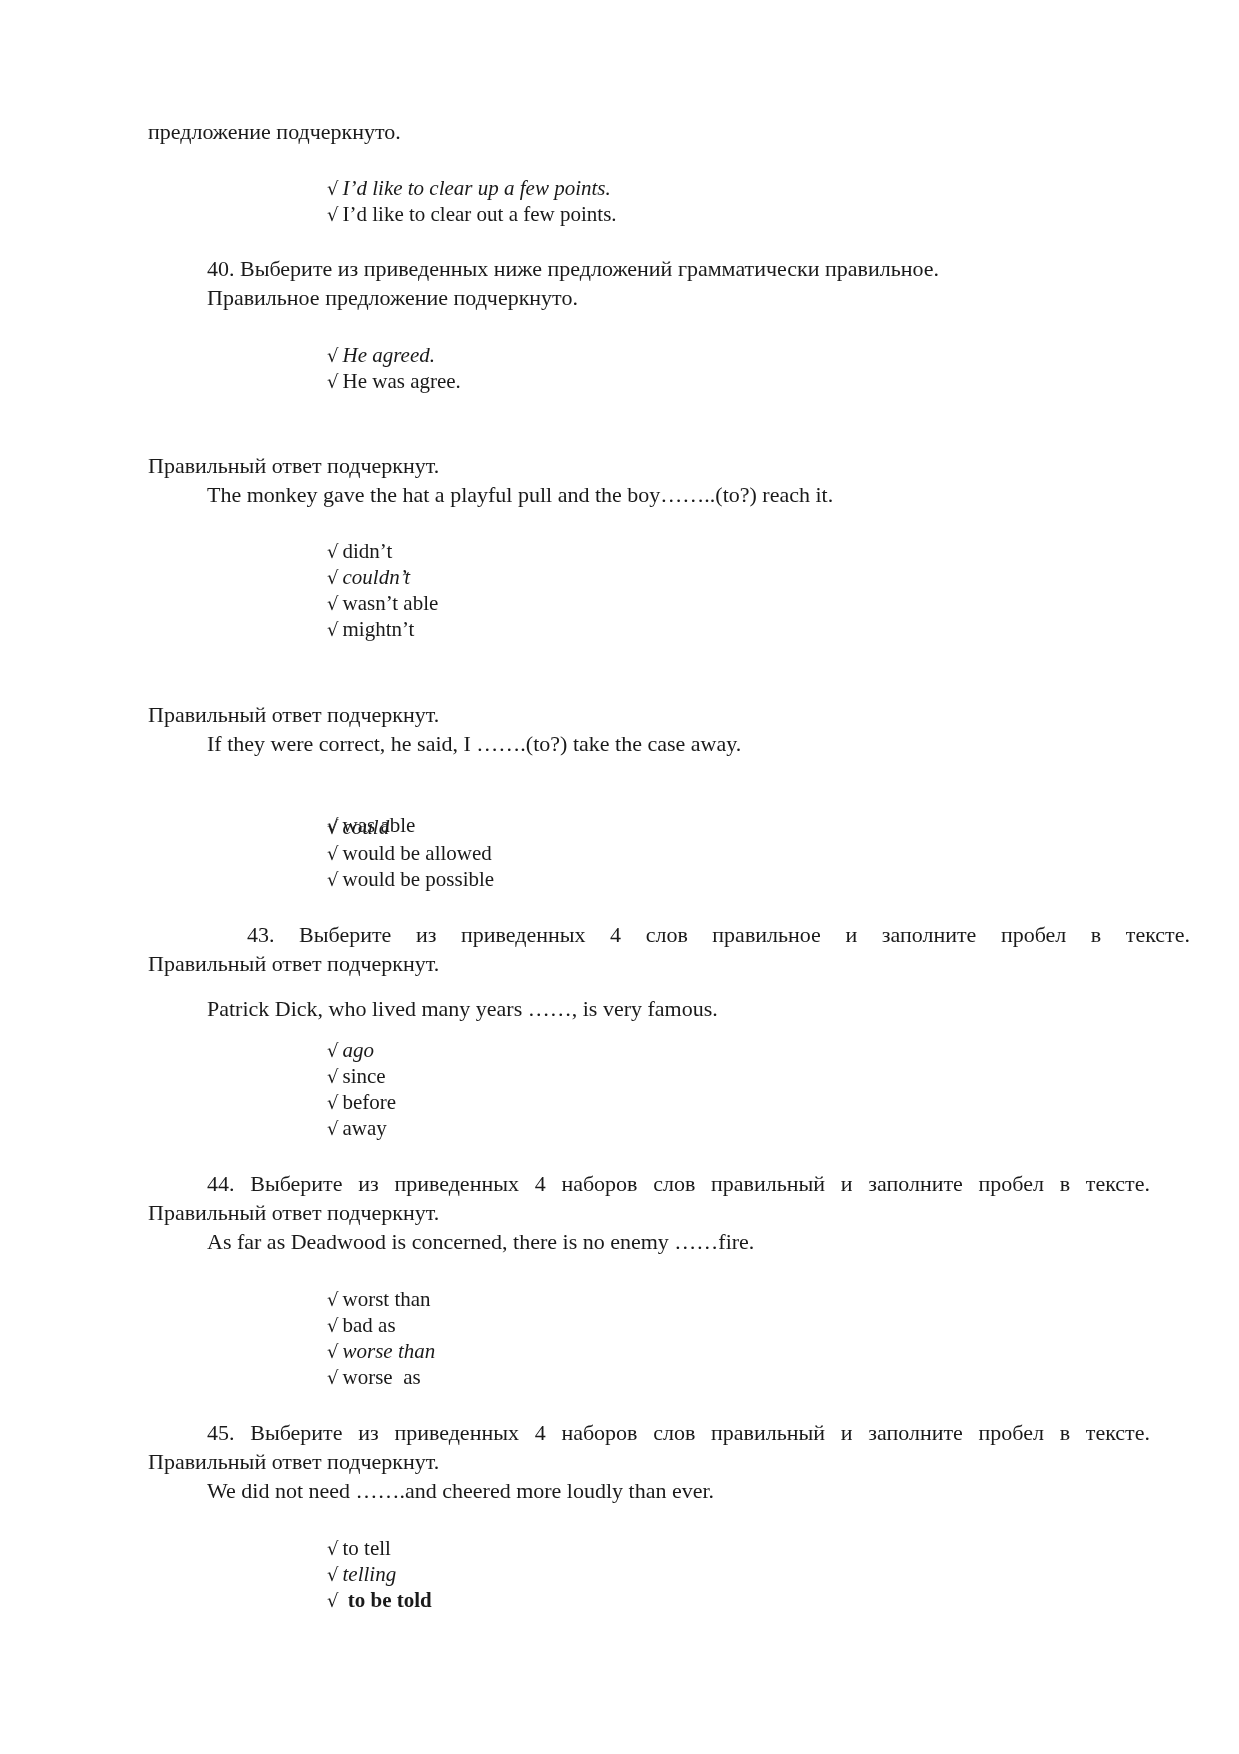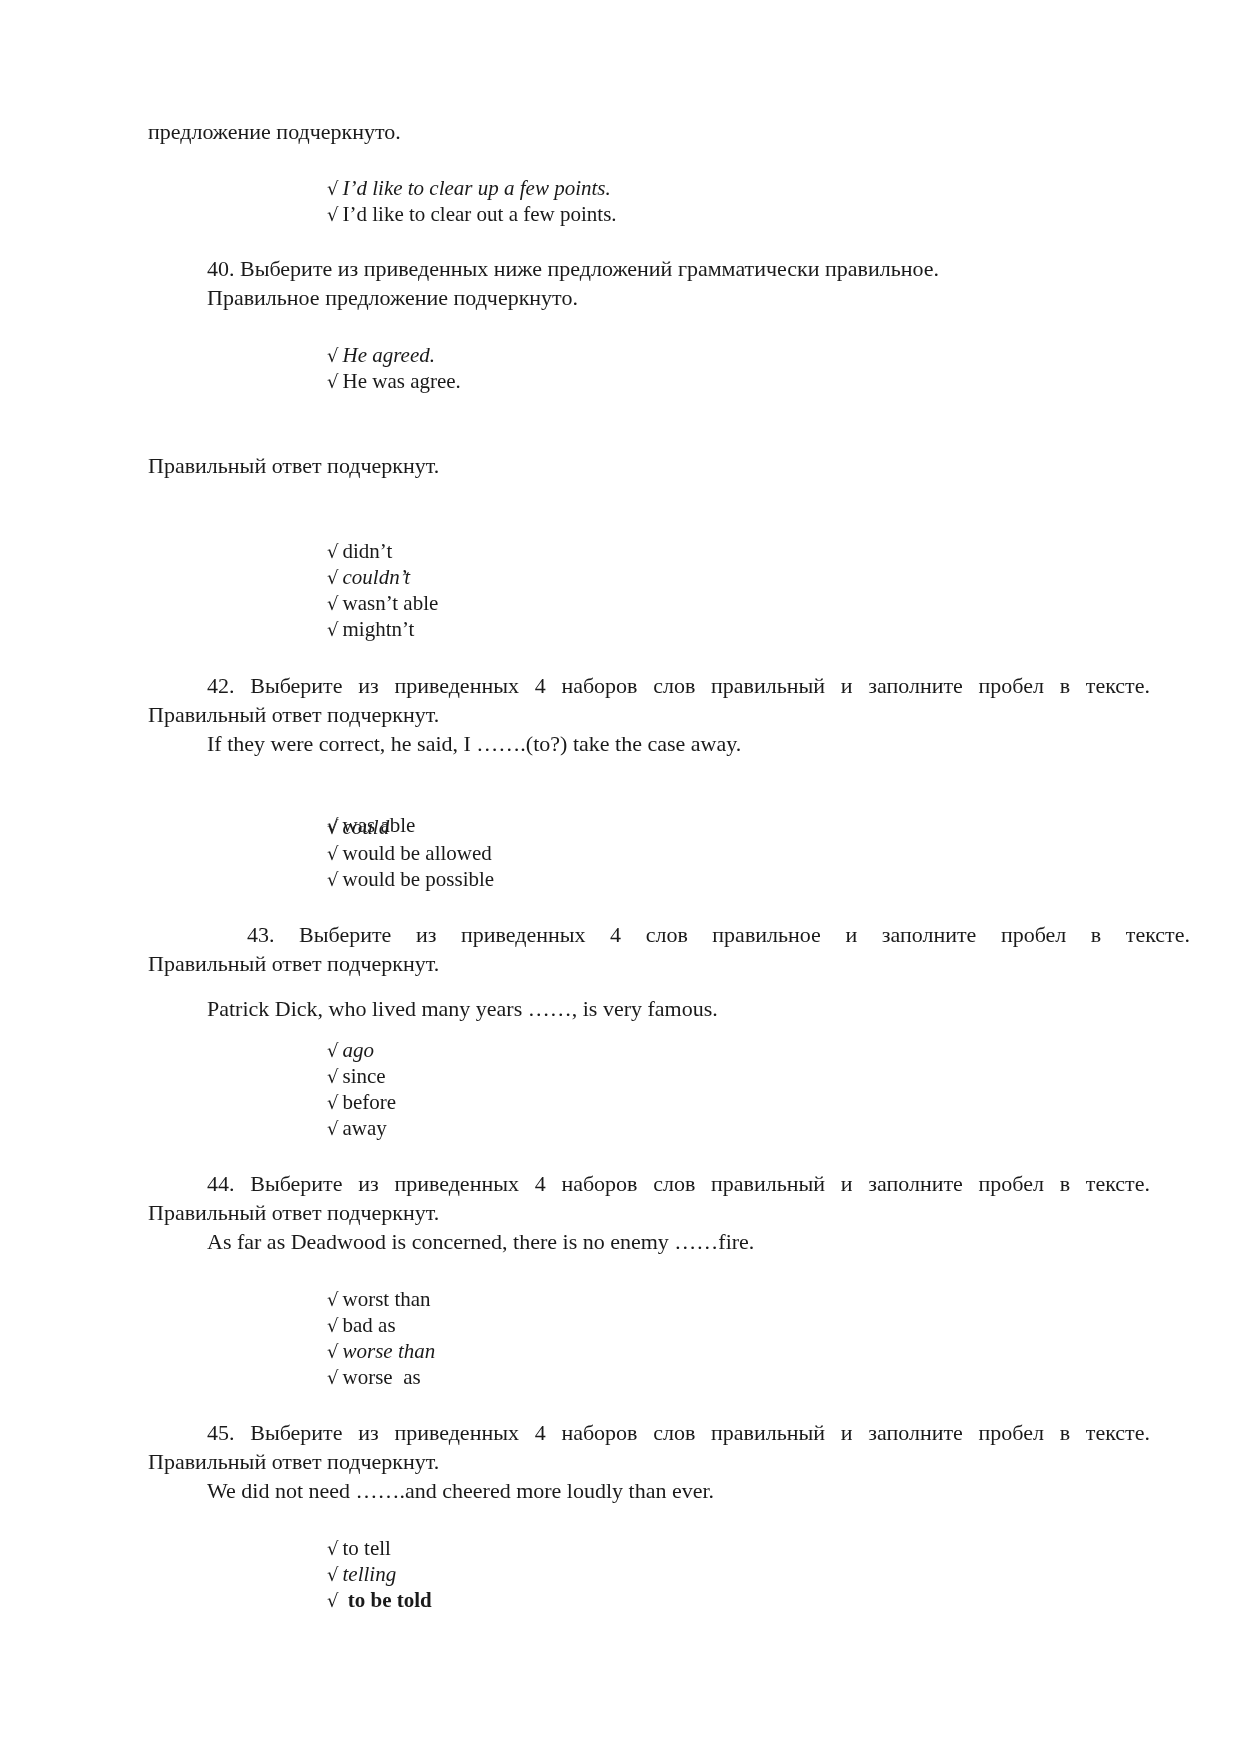--- a/index.html
+++ b/index.html
@@ -64,26 +64,26 @@
   <div class="line body-line" style="top:119px;">предложение подчеркнуто.</div>
   <div class="opt correct" style="top:175px;"><span class="check">√</span><span class="opt-text">I’d like to clear up a few points.</span></div>
   <div class="opt" style="top:201px;"><span class="check">√</span><span class="opt-text">I’d like to clear out a few points.</span></div>
 
   <div class="line indent-line" style="top:256px;">40. Выберите из приведенных ниже предложений грамматически правильное.</div>
   <div class="line indent-line" style="top:285px;">Правильное предложение подчеркнуто.</div>
   <div class="opt correct" style="top:342px;"><span class="check">√</span><span class="opt-text">He agreed.</span></div>
   <div class="opt" style="top:368px;"><span class="check">√</span><span class="opt-text">He was agree.</span></div>
 
   <div class="line body-line" style="top:453px;">Правильный ответ подчеркнут.</div>
+  <div class="line indent-line" style="top:482px;">The monkey gave the hat a playful pull and the boy……..(to?) reach it.</div>
   <div class="opt" style="top:538px;"><span class="check">√</span><span class="opt-text">didn’t</span></div>
   <div class="opt correct" style="top:564px;"><span class="check">√</span><span class="opt-text">couldn’t</span></div>
   <div class="opt" style="top:590px;"><span class="check">√</span><span class="opt-text">wasn’t able</span></div>
   <div class="opt" style="top:616px;text-align:center;"><span class="check">√</span><span class="opt-text">mightn’t</span></div>
 
-  <div class="line indent-line justify" style="top:673px;">42. Выберите из приведенных 4 наборов слов правильный и заполните пробел в тексте.</div>
   <div class="line body-line" style="top:702px;">Правильный ответ подчеркнут.</div>
   <div class="line indent-line" style="top:731px;">If they were correct, he said, I …….(to?) take the case away.</div>
   <div class="opt" style="top:788px;margin-top:24px;"><span class="check">√</span><span class="opt-text">was able</span></div>
   <div class="opt correct" style="top:814px;"><span class="check">√</span><span class="opt-text">could</span></div>
   <div class="opt" style="top:840px;"><span class="check">√</span><span class="opt-text">would be allowed</span></div>
   <div class="opt" style="top:866px;"><span class="check">√</span><span class="opt-text">would be possible</span></div>
 
   <div class="line indent-line justify" style="top:922px;margin-left:40px;">43. Выберите из приведенных 4 слов правильное и заполните пробел в тексте.</div>
   <div class="line body-line" style="top:951px;">Правильный ответ подчеркнут.</div>
   <div class="line indent-line" style="top:996px;text-align:right;">Patrick Dick, who lived many years ……, is very famous.</div>

